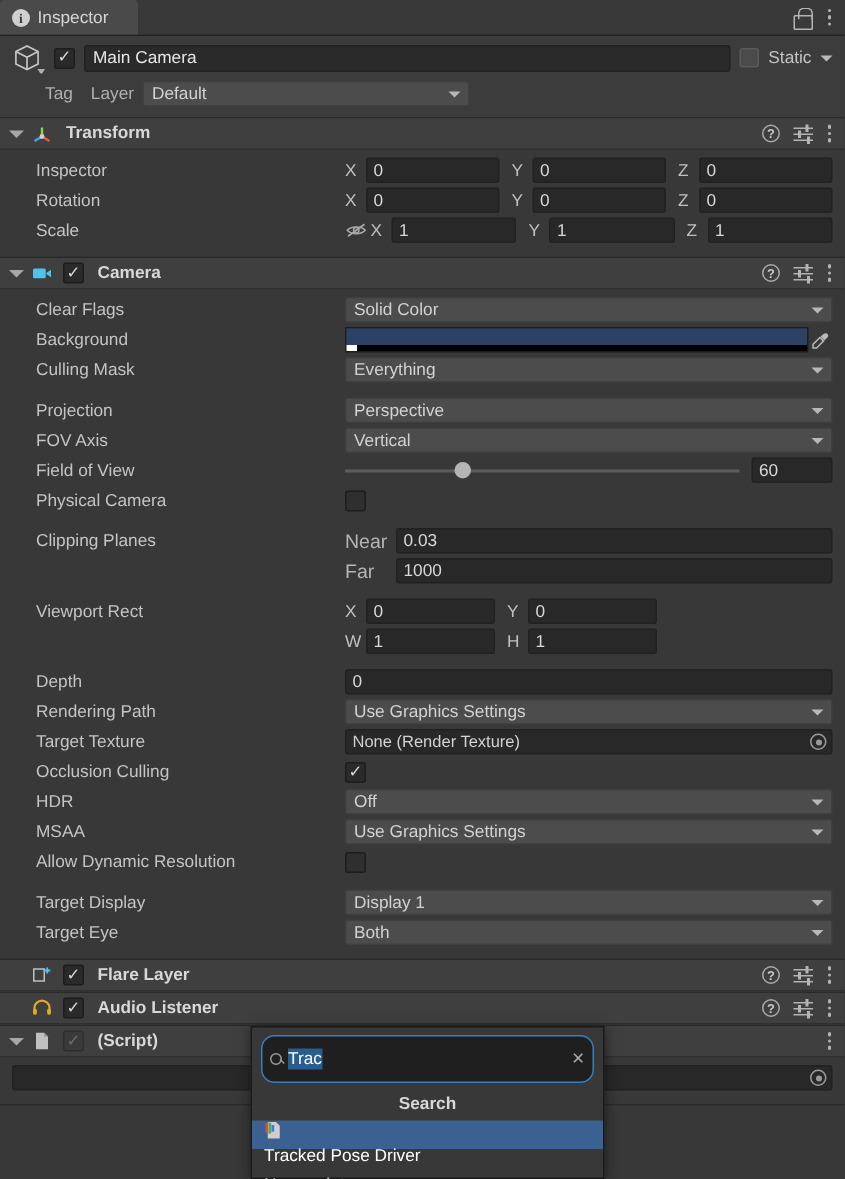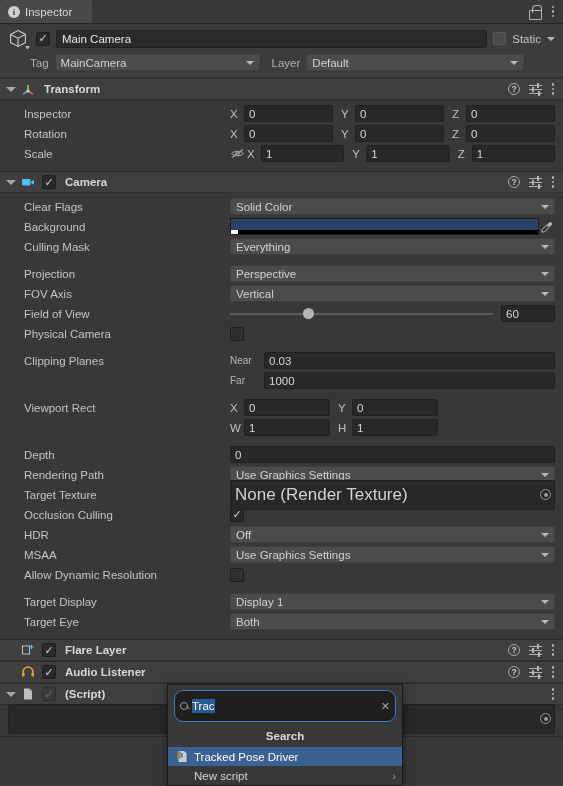--- a/index.html
+++ b/index.html
@@ -122,25 +122,25 @@
   .slider-thumb { position: absolute; top: -5px; width: 11px; height: 11px; border-radius: 50%;
     background: #b4b4b4; }
   .small-num { width: 54px; flex: 0 0 54px; }
 
   .chk {
     width: 14px; height: 14px; background: #2a2a2a; border: 1px solid #1d1d1d; border-radius: 2px;
     display: flex; align-items: center; justify-content: center; color: #d8d8d8; font-size: 11px;
   }
   .chk.empty { background: #2f2f2f; }
 
-  .sub-label { color: #b6b6b6; font-size: 10px; width: 34px; flex: 0 0 34px; }
+  .sub-label { color: #b6b6b6; font-size: 13px; width: 34px; flex: 0 0 34px; }
 
   .objfield {
-    flex: 1; height: 30px; background: #282828; border: 1px solid #212121; border-radius: 2px;
-    display: flex; align-items: center; padding: 0 4px; color: #d2d2d2; position: relative; font-size: 17px;
+    flex: 1; height: 17px; background: #282828; border: 1px solid #212121; border-radius: 2px;
+    display: flex; align-items: center; padding: 0 4px; color: #d2d2d2; position: relative; font-size: 11px;
   }
   .objpick { position: absolute; right: 3px; top: 50%; margin-top: -5.5px; width: 11px; height: 11px;
     border-radius: 50%; border: 1.4px solid #9a9a9a; display: flex; align-items: center; justify-content: center; }
   .objpick i { width: 4px; height: 4px; border-radius: 50%; background: #9a9a9a; display: block; }
 
   .gap-row { height: 7px; }
 
   
   .mini-icon { width: 14px; height: 14px; flex: 0 0 14px; position: relative; }
 
@@ -156,22 +156,22 @@
   }
   .mag { width: 9px; height: 9px; position: relative; flex: 0 0 9px; }
   .mag:before { content:""; position: absolute; left:0; top:0; width:6px; height:6px; border: 1.2px solid #9a9a9a; border-radius:50%; }
   .mag:after { content:""; position:absolute; left:5.5px; top:5.5px; width:4px; height:1.2px; background:#9a9a9a; transform: rotate(45deg); }
   .search-text { flex: 1; color: #fff; font-size: 11.5px; }
   .search-text span { background: #2a5d8f; padding: 1px 0; }
   .clear-x { color: #a8a8a8; font-size: 11px; line-height: 1; }
 
   .popup-title { text-align: center; font-weight: bold; color: #d8d8d8; font-size: 11.5px;
     padding: 4px 0 5px 0; }
-  .popup-item { height: 19px; display: flex; align-items: center; padding: 0 6px 0 8px;
-    color: #d2d2d2; font-size: 11.5px; gap: 5px; }
+  .popup-item { height: 19px; display: flex; align-items: flex-start; padding: 0 6px 0 8px;
+    color: #d2d2d2; font-size: 11.5px; gap: 5px; flex-direction: column; }
   .popup-item.selected { background: #3a6191; color: #ffffff; }
   .script-mini { width: 13px; height: 13px; flex: 0 0 13px; }
   .chev { margin-left: auto; color: #a0a0a0; font-size: 11px; }
 
   .fill { flex: 1; }
 </style>
 </head>
 <body>
 
 <div class="app">
@@ -202,24 +202,20 @@
         </svg>
       </span>
       <span class="go-check">✓</span>
       <span class="name-field">Main Camera</span>
       <span class="static-check"></span>
       <span class="static-label">Static</span>
       <span class="mini-arrow"></span>
     </div>
     <div class="go-row2">
       <span class="lbl-small">Tag</span>
-      <span class="dropdown" style="width:205px">
-        <span>MainCamera</span>
-        <span class="dd-arrow"></span>
-      </span>
       <span class="lbl-small" style="margin-left:6px">Layer</span>
       <span class="dropdown" style="width:218px">
         <span>Default</span>
         <span class="dd-arrow"></span>
       </span>
     </div>
   </div>
 
   <div class="comp">
     <div class="comp-header">

